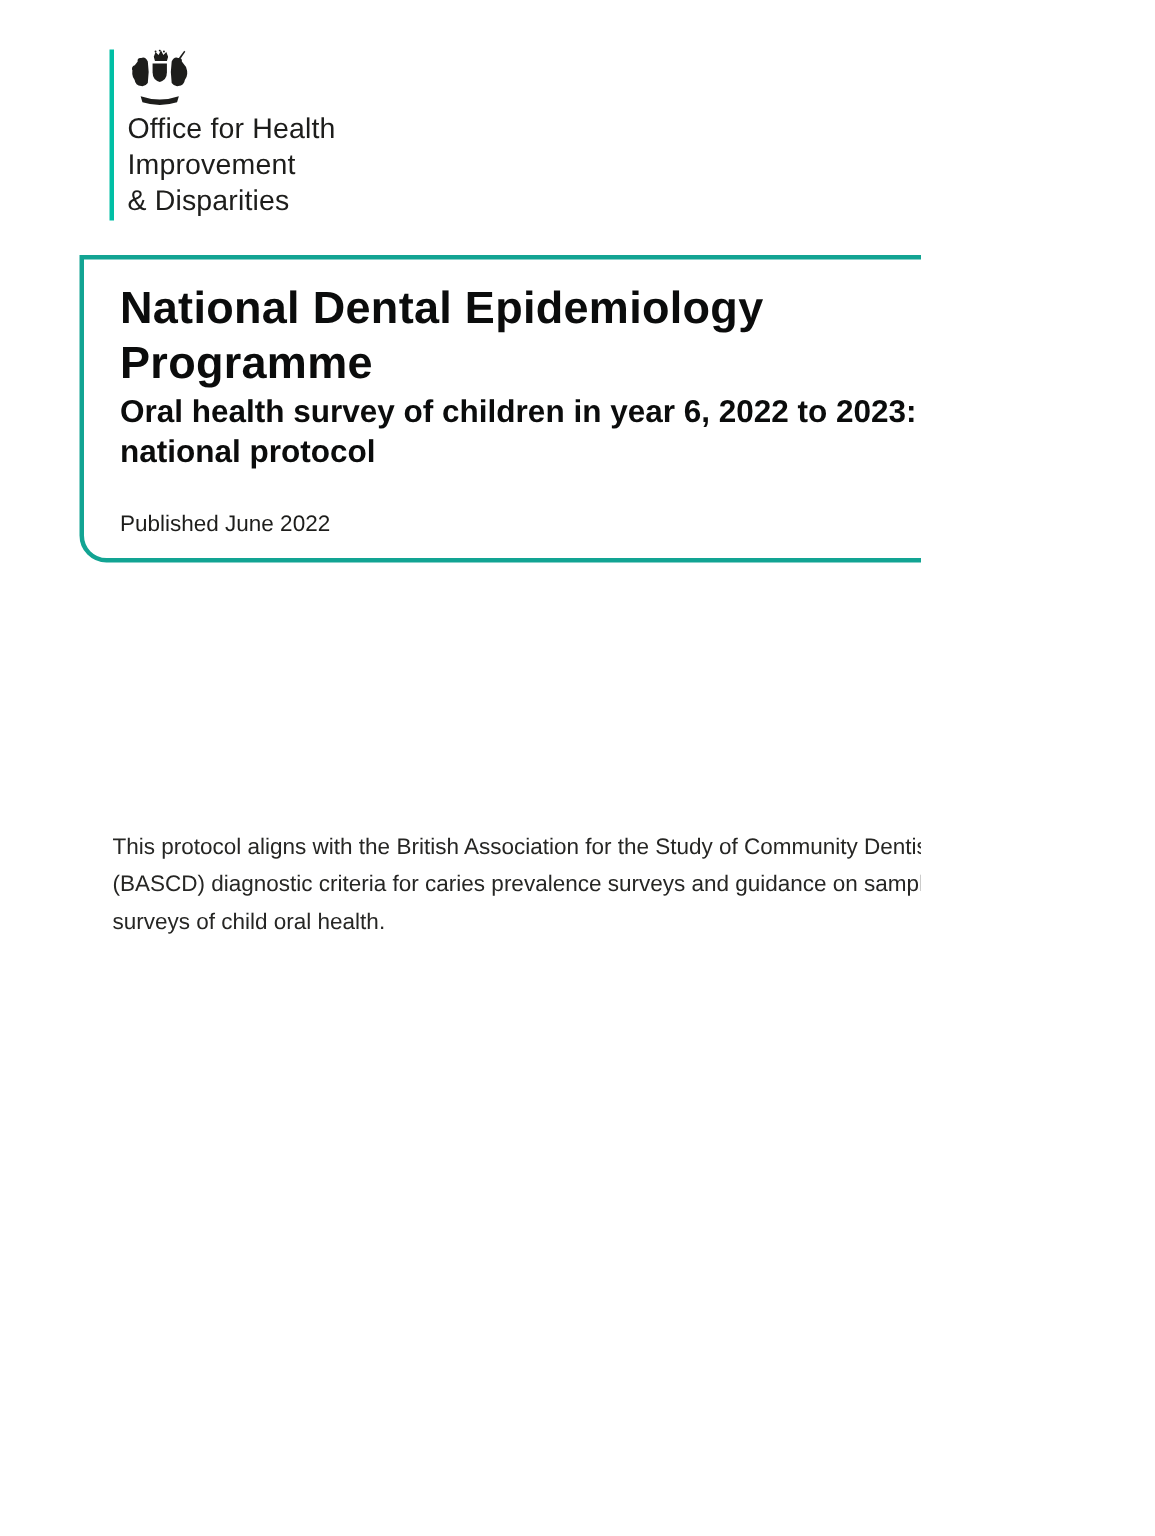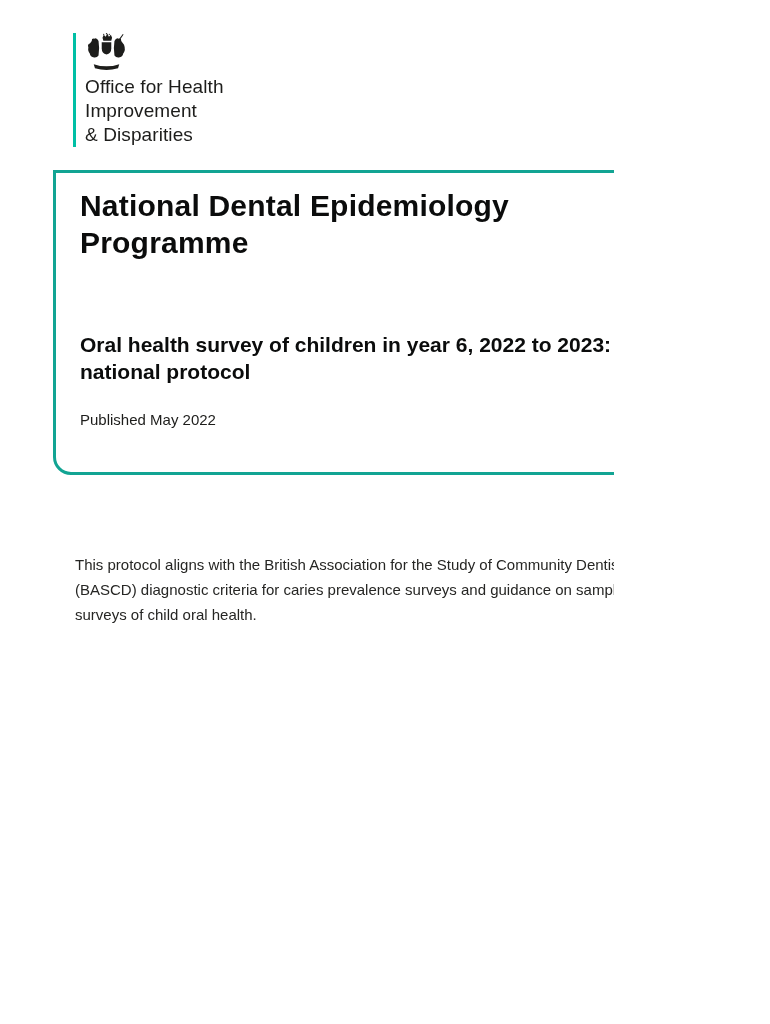--- a/index.html
+++ b/index.html
@@ -41,33 +41,32 @@
   }
 
   
   .cover-box {
     position: absolute;
     left: 53px;
     top: 170px;
     width: 667px;
     border: 3px solid #12a493;
     border-radius: 0 18px 0 18px;
-    padding: 14px 24px 42px 24px;
+    padding: 14px 24px 12px 24px;
     background: #ffffff;
   }
   .cover-title {
     font-size: 30px;
     line-height: 37px;
     font-weight: 700;
     color: #0b0c0c;
     white-space: pre-line;
     letter-spacing: 0.2px;
   }
   .cover-subtitle {
-    margin-top: 70px;
     font-size: 21px;
     line-height: 27px;
     font-weight: 700;
     color: #0b0c0c;
     white-space: pre-line;
   }
   .cover-published {
     margin-top: 24px;
     font-size: 15px;
     line-height: 21px;
@@ -120,20 +119,20 @@
 Improvement
 &amp; Disparities</div>
     </div>
   </div>
 
   <div class="cover-box">
     <h1 class="cover-title">National Dental Epidemiology
 Programme</h1>
     <h2 class="cover-subtitle">Oral health survey of children in year 6, 2022 to 2023:
 national protocol</h2>
-    <p class="cover-published">Published May 2022</p>
+    <p class="cover-published">Published June 2022</p>
   </div>
 
   <p class="intro-paragraph">This protocol aligns with the British Association for the Study of Community Dentistry
 (BASCD) diagnostic criteria for caries prevalence surveys and guidance on sampling for
 surveys of child oral health.</p>
 
 </div>
 
 </body></html>

